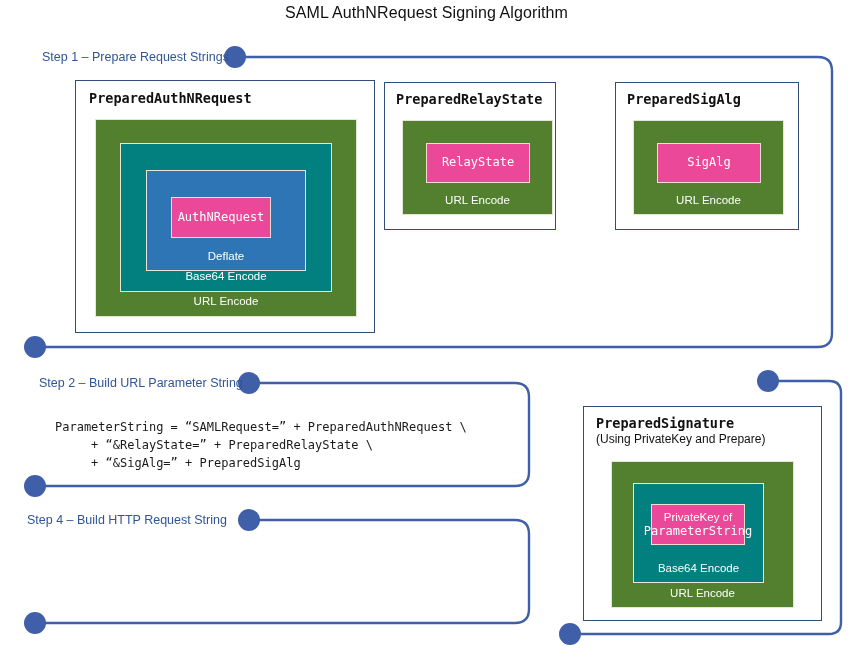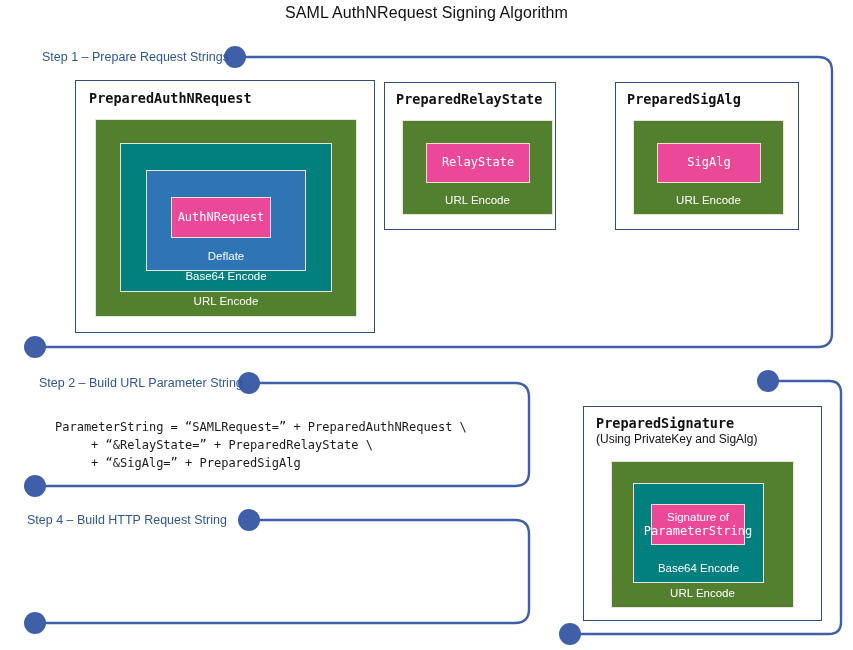--- a/index.html
+++ b/index.html
@@ -169,33 +169,33 @@
     </div>
 
     <div class="chip" style="left:41px; top:60px; width:104px; height:40px;">
       <span class="mono">SigAlg</span>
     </div>
   </div>
 
   <div class="panel" style="left:583px; top:406px; width:239px; height:215px;">
     <div style="position:absolute; left:12px; top:8px;">
       <div class="panel-title">PreparedSignature</div>
-      <div class="panel-subtitle">(Using PrivateKey and SigAlg)</div>
+      <div class="panel-subtitle">(Using PrivateKey and Prepare)</div>
     </div>
 
     <div class="layer green" style="left:27px; top:54px; width:183px; height:147px; padding-bottom:8px;">
       <div class="layer-caption">URL Encode</div>
     </div>
 
     <div class="layer teal" style="left:49px; top:76px; width:131px; height:100px; padding-bottom:8px;">
       <div class="layer-caption">Base64 Encode</div>
     </div>
 
     <div class="chip" style="left:67px; top:97px; width:94px; height:41px;">
-      <span class="sans">Signature of</span>
+      <span class="sans">PrivateKey of</span>
       <span class="mono">ParameterString</span>
     </div>
   </div>
 
   <div class="code-block" style="left:55px; top:418px;">ParameterString = “SAMLRequest=” + PreparedAuthNRequest \
      + “&amp;RelayState=” + PreparedRelayState \
      + “&amp;SigAlg=” + PreparedSigAlg</div>
 
 
 </div>

